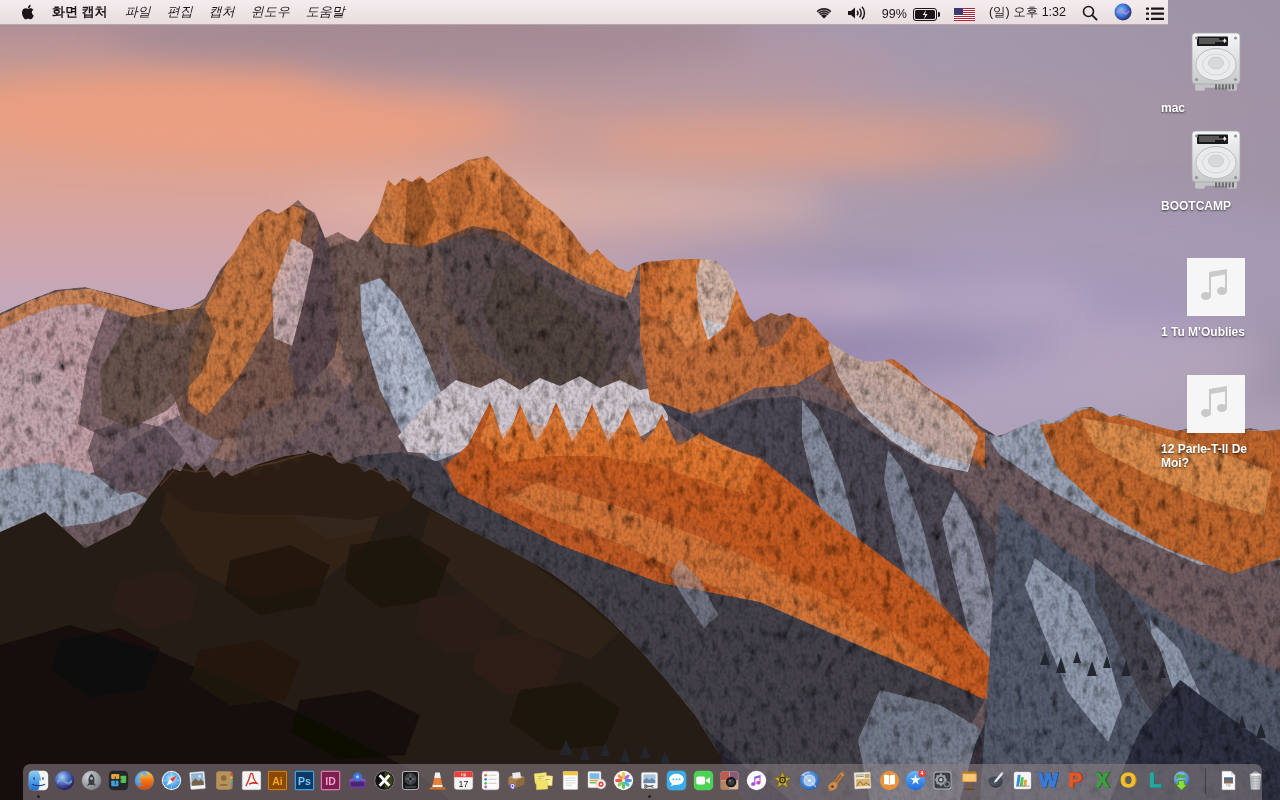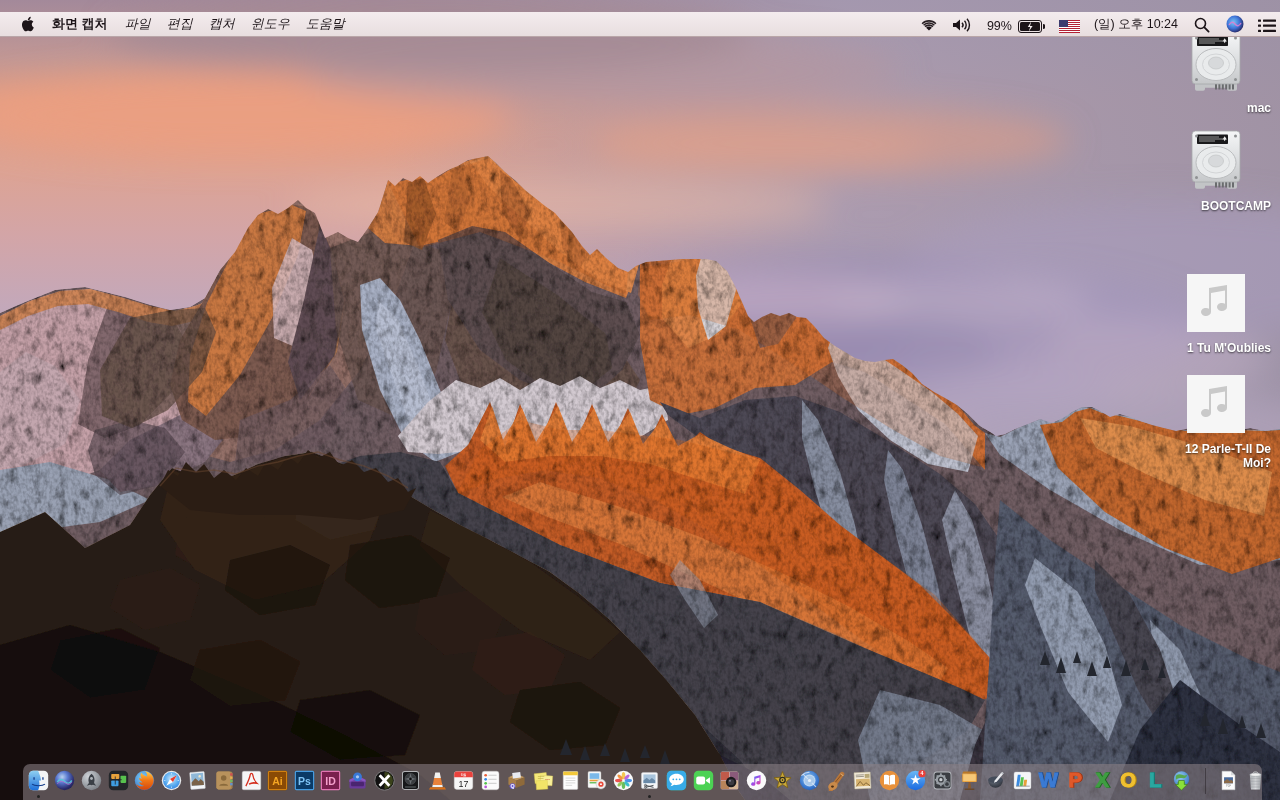--- a/index.html
+++ b/index.html
@@ -1,28 +1,28 @@
 <!DOCTYPE html>
 <html><head>
 <meta charset="utf-8">
 <style>
   html,body{margin:0;padding:0;width:1280px;height:800px;overflow:hidden;
     font-family:"Liberation Sans",sans-serif;}
   #wall{position:absolute;left:0;top:0;width:1280px;height:800px;}
   
-  #menubar{position:absolute;left:0;top:12px;width:1280px;height:24px;
+  #menubar{position:absolute;left:0;top:0;width:1168px;height:24px;
     background:linear-gradient(#f4ecee,#e8dedf);
     border-bottom:1px solid #b9a6a8;
     display:flex;align-items:center;font-size:13px;color:#1c1418;z-index:30;}
   #menubar .l{display:flex;align-items:center;}
   #menubar .item{margin:0;padding:0 8px;font-style:italic;}
   #menubar .appname{font-weight:bold;padding:0 9px;}
   #menubar .r{margin-left:auto;display:flex;align-items:flex-end;font-size:12.5px;}
   
-  .dicon{position:absolute;width:110px;text-align:right;z-index:20;}
+  .dicon{position:absolute;width:110px;text-align:left;z-index:20;}
   .dicon .lbl{color:#fff;font-weight:bold;font-size:12px;line-height:14px;
     text-shadow:0 1px 2px rgba(0,0,0,.65);margin-top:9px;}
   
   #dock{position:absolute;left:23px;top:764px;width:1239px;height:36px;
     background:rgba(138,128,133,.58);border-radius:7px 7px 0 0;
     display:flex;align-items:flex-start;padding:6px 0 0 2px;z-index:30;box-sizing:border-box;}
   .dk{width:21px;height:21px;margin:0 2.8px;position:relative;flex:none;}
   .dk svg{position:absolute;left:0;top:0;width:21px;height:21px;}
   .dot{position:absolute;left:9px;top:25px;width:3px;height:3px;border-radius:2px;background:#222;}
 </style>
@@ -242,21 +242,21 @@
         <g fill="#fff">
           <rect y="1" width="21" height="1"></rect>
           <rect y="3" width="21" height="1"></rect>
           <rect y="5" width="21" height="1"></rect>
           <rect y="7" width="21" height="1"></rect>
           <rect y="9" width="21" height="1"></rect>
           <rect y="11" width="21" height="1"></rect>
         </g>
         <rect width="9" height="7" fill="#3c3b6e"></rect>
       </svg>
-    <span style="margin-right:16px">(일) 오후 10:24</span>
+    <span style="margin-right:16px">(일) 오후 1:32</span>
     <svg width="16" height="16" viewBox="0 0 16 16" style="margin-right:16px">
         <circle cx="6.5" cy="6.5" r="5" fill="none" stroke="#1c1418" stroke-width="1.6"></circle>
         <line x1="10.4" y1="10.4" x2="14.6" y2="14.6" stroke="#1c1418" stroke-width="1.8" stroke-linecap="round"></line>
       </svg>
     <svg width="18" height="18" viewBox="0 0 18 18" style="margin-right:14px">
         <defs>
           <radialGradient id="siri" cx="0.4" cy="0.4" r="0.8">
             <stop offset="0" stop-color="#7ac8f5"></stop>
             <stop offset="0.45" stop-color="#3f74d8"></stop>
             <stop offset="0.8" stop-color="#27245f"></stop>
@@ -337,21 +337,21 @@
     <ellipse cx="27" cy="31" rx="7.5" ry="6" fill="#d7d9db" stroke="#c4c6c8" stroke-width="0.8"></ellipse>
     <g fill="#8e9092">
         <circle cx="7.5" cy="6" r="1.5"></circle>
         <circle cx="46.5" cy="6" r="1.5"></circle>
         <circle cx="7.5" cy="47.5" r="1.5"></circle>
         <circle cx="46.5" cy="47.5" r="1.5"></circle>
       </g>
   </svg>
   <div class="lbl">BOOTCAMP</div>
 </div>
-<div class="dicon" style="left:1161px;top:274px">
+<div class="dicon" style="left:1161px;top:258px">
   <svg width="58" height="58" viewBox="0 0 58 58" style="display:block;margin:0 auto">
     <rect width="58" height="58" fill="#f6f6f6"></rect>
     <path fill="#c9c9c9" d="M22,14 L40,11 V33 a5,4 0 1 1 -2,-3.2 V16.5 L24,19 V38 a5,4 0 1 1 -2,-3.2 Z"></path>
   </svg>
   <div class="lbl">1 Tu M'Oublies</div>
 </div>
 <div class="dicon" style="left:1161px;top:375px">
   <svg width="58" height="58" viewBox="0 0 58 58" style="display:block;margin:0 auto">
     <rect width="58" height="58" fill="#f6f6f6"></rect>
     <path fill="#c9c9c9" d="M22,14 L40,11 V33 a5,4 0 1 1 -2,-3.2 V16.5 L24,19 V38 a5,4 0 1 1 -2,-3.2 Z"></path>

